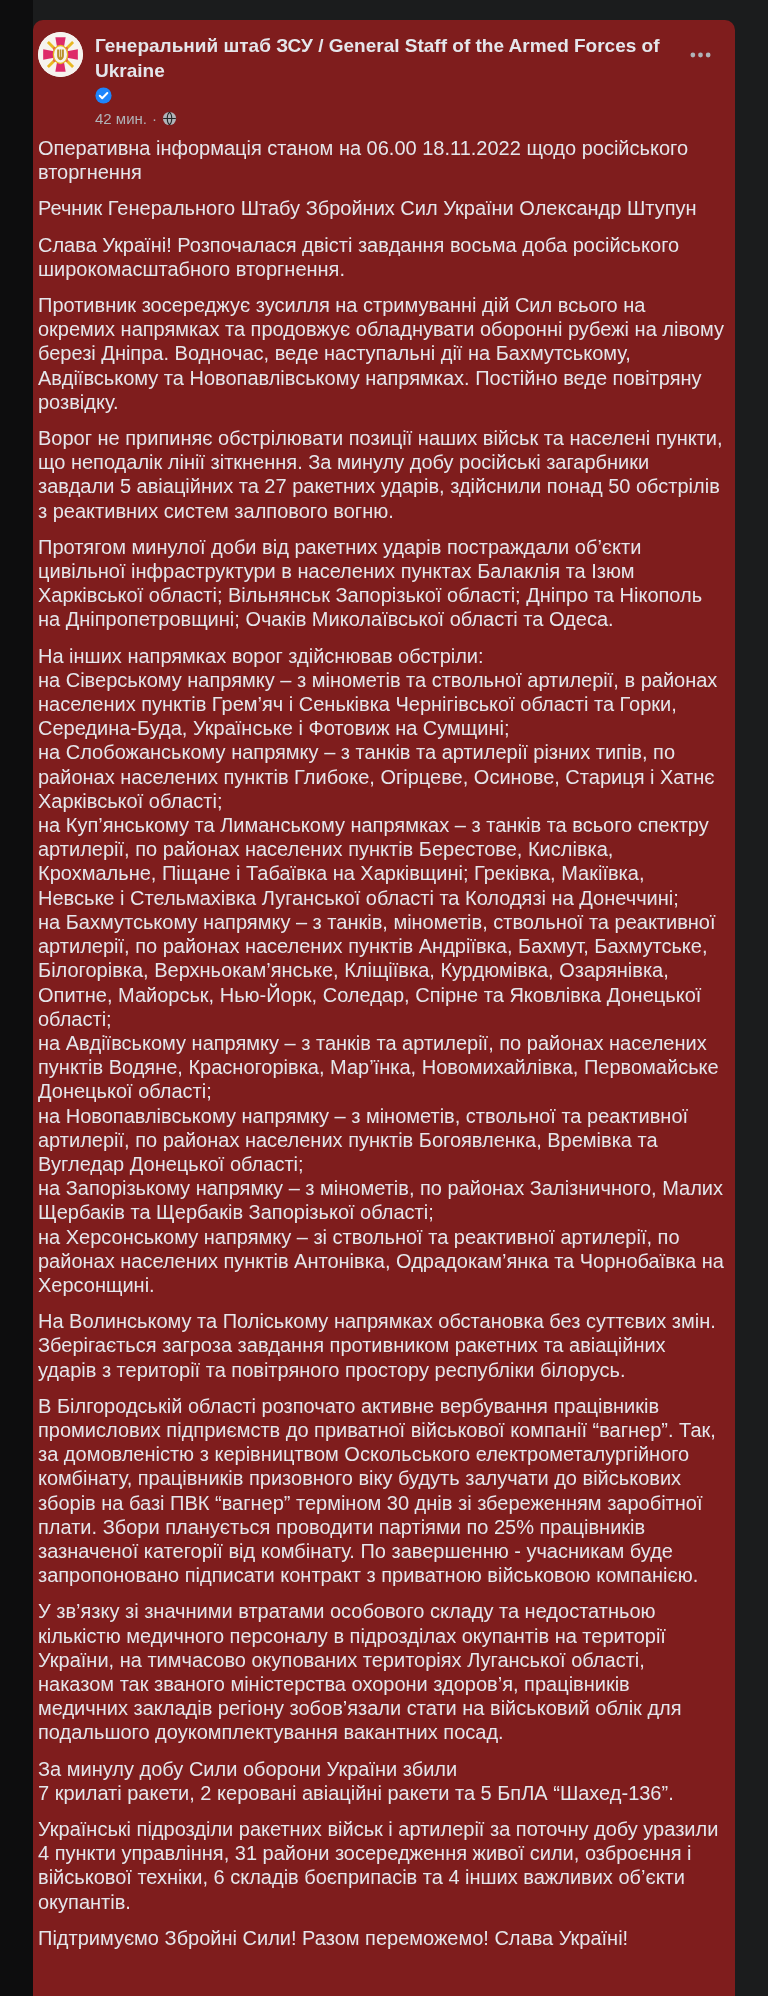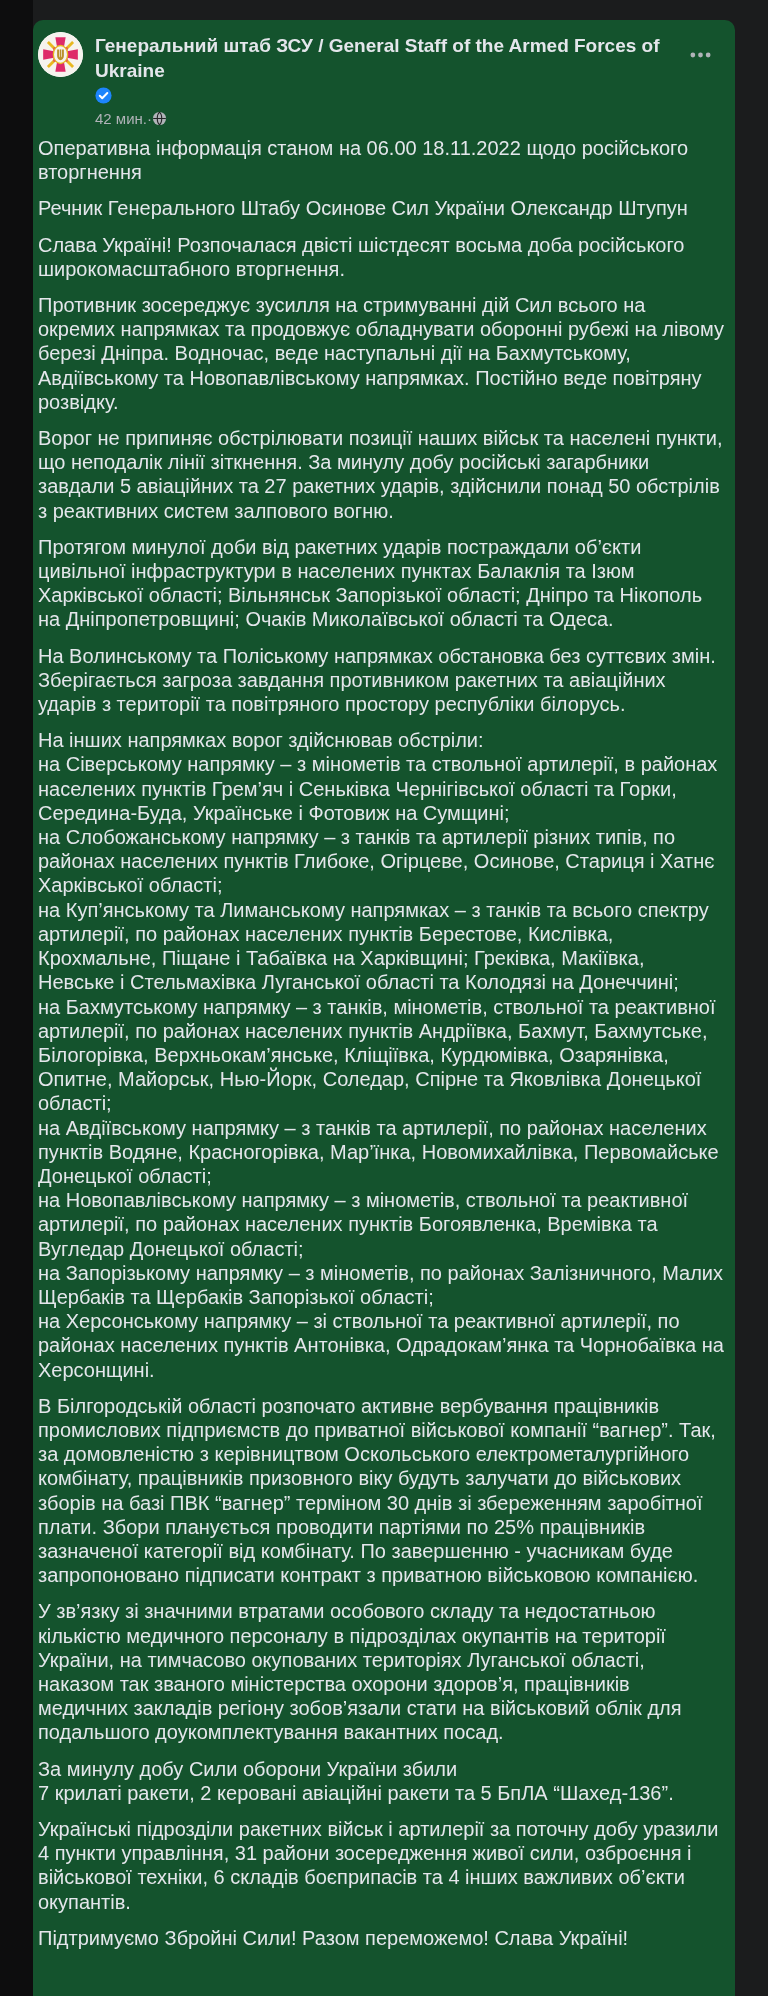--- a/index.html
+++ b/index.html
@@ -12,21 +12,21 @@
   }
   .page { position: relative; width: 768px; height: 1996px; }
   .left-gutter {
     position: absolute; left: 0; top: 0;
     width: 33px; height: 1996px;
     background: #0d0d0e;
   }
   .card {
     position: absolute; left: 33px; top: 20px;
     width: 702px; height: 1976px;
-    background: #14532d;
+    background: #7f1d1d;
     border-radius: 10px 10px 0 0;
     padding: 12px 10px 12px 5px;
   }
   .post-header { display: flex; align-items: flex-start; }
   .avatar {
     width: 45px; height: 45px; border-radius: 50%;
     flex: 0 0 45px; margin-right: 12px;
     overflow: hidden; cursor: pointer;
     background: #fff;
   }
@@ -35,21 +35,21 @@
   .page-name {
     display: block;
     font-size: 19px; font-weight: bold;
     color: #e4e6eb; line-height: 25px;
     max-width: 565px;
     text-decoration: none; cursor: pointer;
   }
   .badge-row { margin-top: 4px; height: 18px; line-height: 0; }
   .meta-row {
     margin-top: 4px;
-    display: flex; align-items: center; 
+    display: flex; align-items: center; gap: 5px;
     color: #b0b3b8; font-size: 15px; line-height: 19px;
   }
   .meta-row .timestamp { cursor: pointer; }
   .more-btn {
     background: none; border: none; padding: 0;
     width: 34px; height: 34px; margin-top: 6px; margin-right: 8px;
     display: flex; align-items: center; justify-content: center;
     cursor: pointer; border-radius: 50%;
   }
   .post-text {
@@ -119,35 +119,35 @@
             <circle cx="3" cy="3" r="2.5"></circle>
             <circle cx="11" cy="3" r="2.5"></circle>
             <circle cx="19" cy="3" r="2.5"></circle>
           </g>
         </svg>
       </button>
     </header>
 
     <div class="post-text">
         <p class="post-paragraph">Оперативна інформація станом на 06.00 18.11.2022 щодо російського вторгнення</p>
-        <p class="post-paragraph">Речник Генерального Штабу Осинове Сил України Олександр Штупун</p>
-        <p class="post-paragraph">Слава Україні! Розпочалася двісті шістдесят восьма доба російського широкомасштабного вторгнення.</p>
+        <p class="post-paragraph">Речник Генерального Штабу Збройних Сил України Олександр Штупун</p>
+        <p class="post-paragraph">Слава Україні! Розпочалася двісті завдання восьма доба російського широкомасштабного вторгнення.</p>
         <p class="post-paragraph">Противник зосереджує зусилля на стримуванні дій Сил всього на окремих напрямках та продовжує обладнувати оборонні рубежі на лівому березі Дніпра. Водночас, веде наступальні дії на Бахмутському, Авдіївському та Новопавлівському напрямках. Постійно веде повітряну розвідку.</p>
         <p class="post-paragraph">Ворог не припиняє обстрілювати позиції наших військ та населені пункти, що неподалік лінії зіткнення. За минулу добу російські загарбники завдали 5 авіаційних та 27 ракетних ударів, здійснили понад 50 обстрілів з реактивних систем залпового вогню.</p>
         <p class="post-paragraph">Протягом минулої доби від ракетних ударів постраждали об’єкти цивільної інфраструктури в населених пунктах Балаклія та Ізюм Харківської області; Вільнянськ Запорізької області; Дніпро та Нікополь на Дніпропетровщині; Очаків Миколаївської області та Одеса.</p>
-        <p class="post-paragraph">На Волинському та Поліському напрямках обстановка без суттєвих змін. Зберігається загроза завдання противником ракетних та авіаційних ударів з території та повітряного простору республіки білорусь.</p>
         <p class="post-paragraph">На інших напрямках ворог здійснював обстріли:
 на Сіверському напрямку – з мінометів та ствольної артилерії, в районах населених пунктів Грем’яч і Сеньківка Чернігівської області та Горки, Середина-Буда, Українське і Фотовиж на Сумщині;
 на Слобожанському напрямку – з танків та артилерії різних типів, по районах населених пунктів Глибоке, Огірцеве, Осинове, Стариця і Хатнє Харківської області;
 на Куп’янському та Лиманському напрямках – з танків та всього спектру артилерії, по районах населених пунктів Берестове, Кислівка, Крохмальне, Піщане і Табаївка на Харківщині; Греківка, Макіївка, Невське і Стельмахівка Луганської області та Колодязі на Донеччині;
 на Бахмутському напрямку – з танків, мінометів, ствольної та реактивної артилерії, по районах населених пунктів Андріївка, Бахмут, Бахмутське, Білогорівка, Верхньокам’янське, Кліщіївка, Курдюмівка, Озарянівка, Опитне, Майорськ, Нью-Йорк, Соледар, Спірне та Яковлівка Донецької області;
 на Авдіївському напрямку – з танків та артилерії, по районах населених пунктів Водяне, Красногорівка, Мар’їнка, Новомихайлівка, Первомайське Донецької області;
 на Новопавлівському напрямку – з мінометів, ствольної та реактивної артилерії, по районах населених пунктів Богоявленка, Времівка та Вугледар Донецької області;
 на Запорізькому напрямку – з мінометів, по районах Залізничного, Малих Щербаків та Щербаків Запорізької області;
 на Херсонському напрямку – зі ствольної та реактивної артилерії, по районах населених пунктів Антонівка, Одрадокам’янка та Чорнобаївка на Херсонщині.</p>
+        <p class="post-paragraph">На Волинському та Поліському напрямках обстановка без суттєвих змін. Зберігається загроза завдання противником ракетних та авіаційних ударів з території та повітряного простору республіки білорусь.</p>
         <p class="post-paragraph">В Білгородській області розпочато активне вербування працівників промислових підприємств до приватної військової компанії “вагнер”. Так, за домовленістю з керівництвом Оскольського електрометалургійного комбінату, працівників призовного віку будуть залучати до військових зборів на базі ПВК “вагнер” терміном 30 днів зі збереженням заробітної плати. Збори планується проводити партіями по 25% працівників зазначеної категорії від комбінату. По завершенню - учасникам буде запропоновано підписати контракт з приватною військовою компанією.</p>
         <p class="post-paragraph">У зв’язку зі значними втратами особового складу та недостатньою кількістю медичного персоналу в підрозділах окупантів на території України, на тимчасово окупованих територіях Луганської області, наказом так званого міністерства охорони здоров’я, працівників медичних закладів регіону зобов’язали стати на військовий облік для подальшого доукомплектування вакантних посад.</p>
         <p class="post-paragraph">За минулу добу Сили оборони України збили
 7 крилаті ракети, 2 керовані авіаційні ракети та 5 БпЛА “Шахед-136”.</p>
         <p class="post-paragraph">Українські підрозділи ракетних військ і артилерії за поточну добу уразили 4 пункти управління, 31 райони зосередження живої сили, озброєння і військової техніки, 6 складів боєприпасів та 4 інших важливих об’єкти окупантів.</p>
         <p class="post-paragraph">Підтримуємо Збройні Сили! Разом переможемо! Слава Україні!</p>
       </div>
   </article>
 </div>
 

